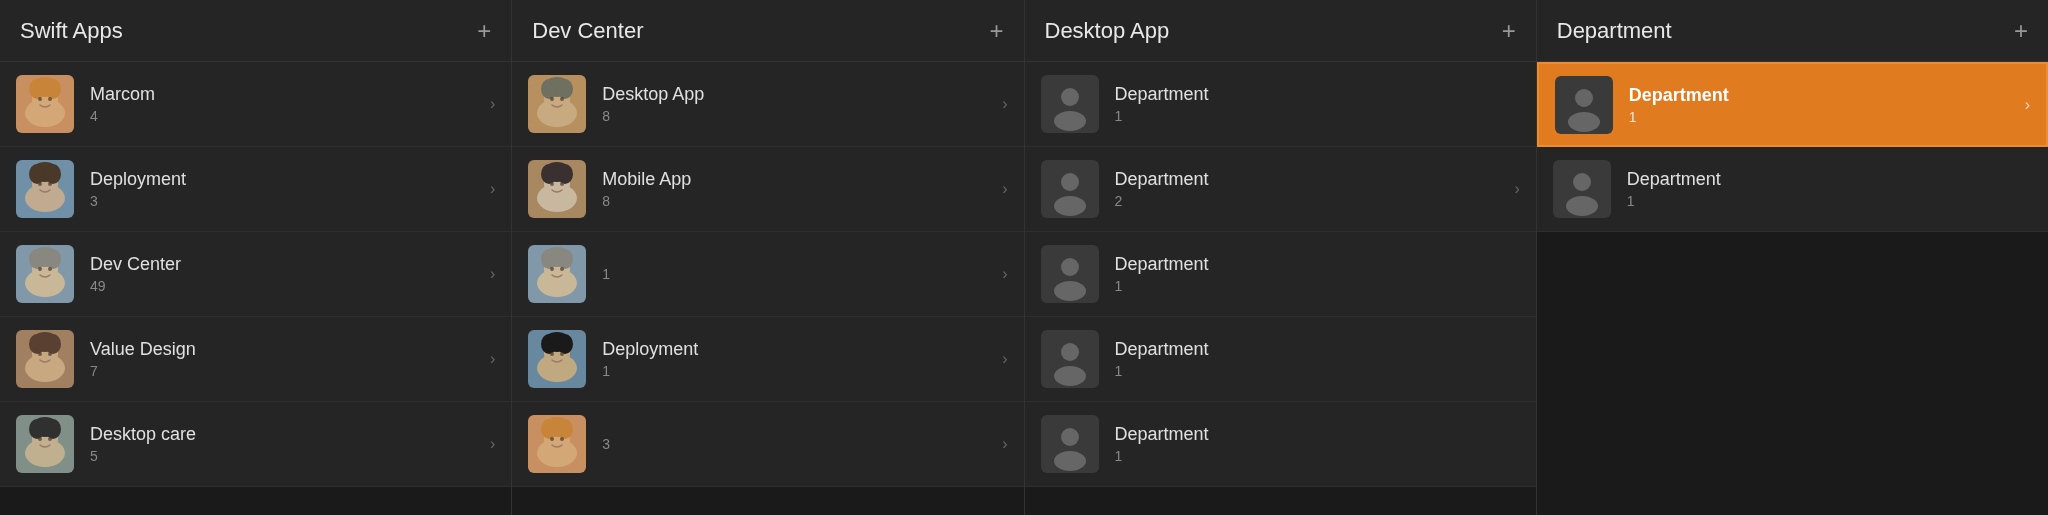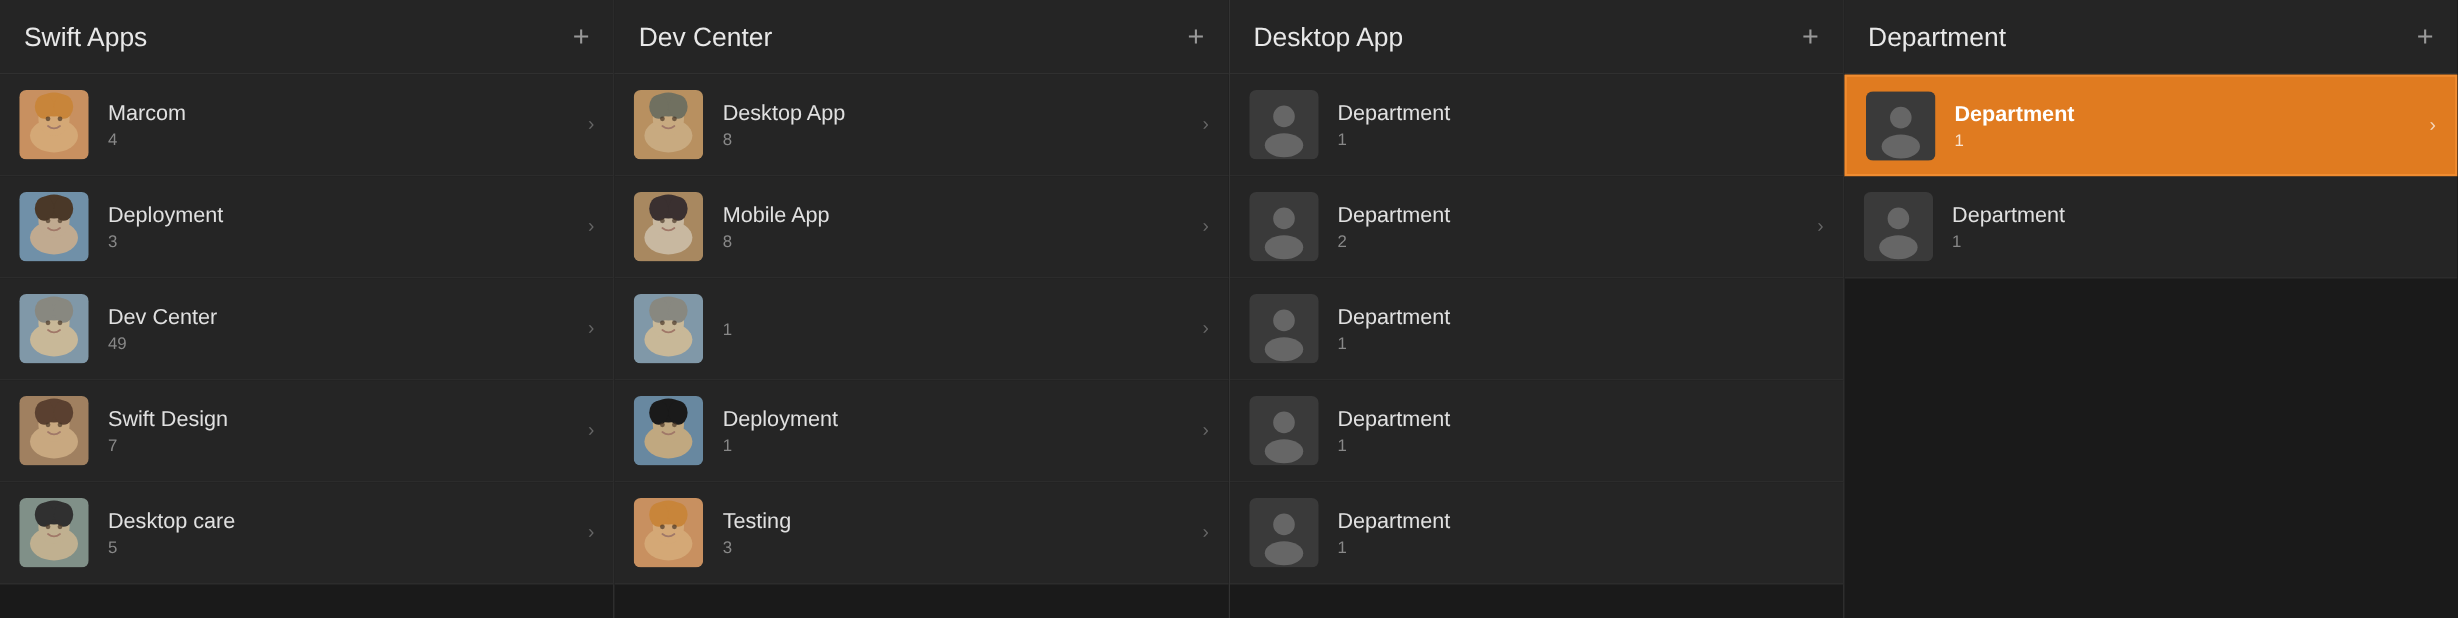--- a/index.html
+++ b/index.html
@@ -179,21 +179,21 @@
     <ellipse cx="29" cy="38" rx="20" ry="14" fill="#c8a880"></ellipse>
     <ellipse cx="29" cy="24" rx="13" ry="14" fill="#c8a880"></ellipse>
     <ellipse cx="29" cy="12" rx="14" ry="10" fill="#5a4030"></ellipse>
     <ellipse cx="21" cy="14" rx="8" ry="10" fill="#5a4030"></ellipse>
     <ellipse cx="37" cy="14" rx="8" ry="10" fill="#5a4030"></ellipse>
     <circle cx="24" cy="24" r="2" fill="#4a3828" opacity="0.7"></circle>
     <circle cx="34" cy="24" r="2" fill="#4a3828" opacity="0.7"></circle>
     <path d="M24 30 Q29 34 34 30" stroke="#a07868" stroke-width="1.5" fill="none" stroke-linecap="round"></path>
   </svg></div>
           <div class="item-text">
-            <div class="item-name">Swift Design</div>
+            <div class="item-name">Value Design</div>
             <div class="item-count">7</div>
           </div>
           <span class="chevron">›</span>
         </div>
         <div class="list-item">
           <div class="person-avatar"><svg viewBox="0 0 58 58" xmlns="http://www.w3.org/2000/svg">
     <rect width="58" height="58" fill="#809088"></rect>
     <ellipse cx="29" cy="38" rx="20" ry="14" fill="#c0b090"></ellipse>
     <ellipse cx="29" cy="24" rx="13" ry="14" fill="#c0b090"></ellipse>
     <ellipse cx="29" cy="12" rx="14" ry="10" fill="#303030"></ellipse>
@@ -294,21 +294,20 @@
     <ellipse cx="29" cy="38" rx="20" ry="14" fill="#d4a876"></ellipse>
     <ellipse cx="29" cy="24" rx="13" ry="14" fill="#d4a876"></ellipse>
     <ellipse cx="29" cy="12" rx="14" ry="10" fill="#c8853a"></ellipse>
     <ellipse cx="21" cy="14" rx="8" ry="10" fill="#c8853a"></ellipse>
     <ellipse cx="37" cy="14" rx="8" ry="10" fill="#c8853a"></ellipse>
     <circle cx="24" cy="24" r="2" fill="#4a3828" opacity="0.7"></circle>
     <circle cx="34" cy="24" r="2" fill="#4a3828" opacity="0.7"></circle>
     <path d="M24 30 Q29 34 34 30" stroke="#a07868" stroke-width="1.5" fill="none" stroke-linecap="round"></path>
   </svg></div>
           <div class="item-text">
-            <div class="item-name">Testing</div>
             <div class="item-count">3</div>
           </div>
           <span class="chevron">›</span>
         </div>
       </div>
     </div>
     <div class="column">
       <div class="column-header">
         <span class="column-header-title">Desktop App</span>
         <span class="column-header-add">+</span>

